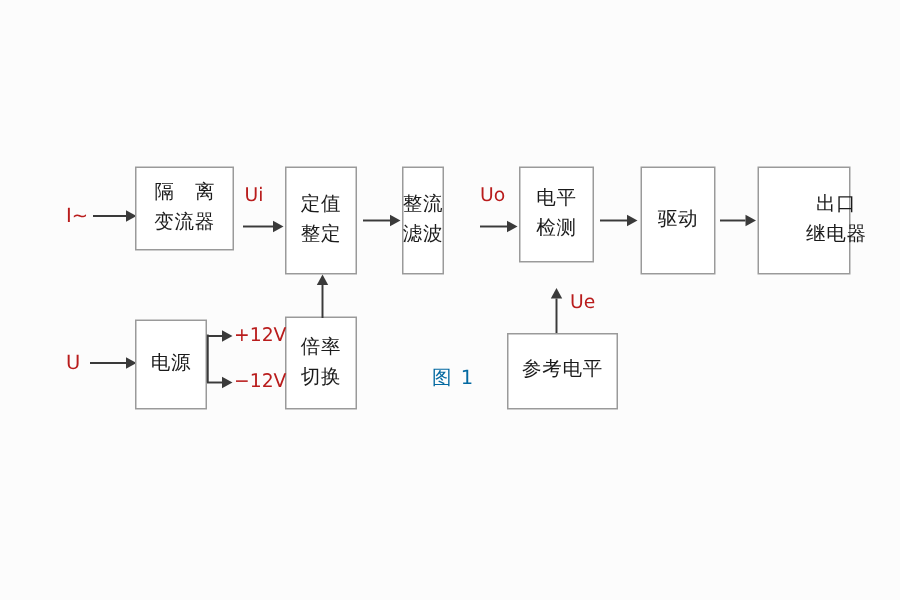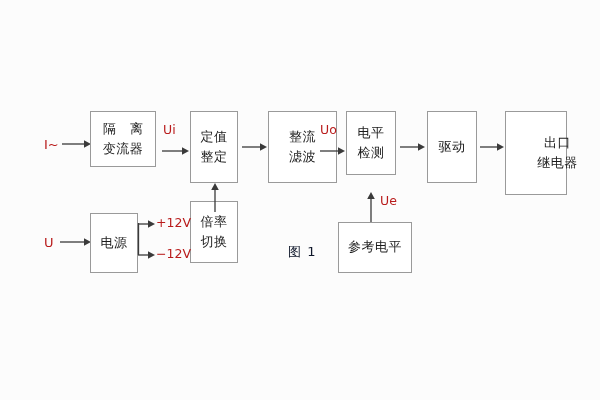--- a/index.html
+++ b/index.html
@@ -37,21 +37,21 @@
     line-height:1;
   }
   .lbl.small{font-size:12.5px;}
 
   .arrow{position:absolute;}
   .arrow svg{display:block;overflow:visible;}
 
   .caption{
     position:absolute;
     font-size:13px;
-    color:#0f172a;
+    color:#0369a1;
     letter-spacing:1px;
     white-space:nowrap;
   }
 </style>
 </head>
 <body>
 
 <div id="canvas">
 
   <div class="lbl" style="left:44px;top:138px;">I~</div>
@@ -75,35 +75,35 @@
   <div class="box" style="left:90px;top:111px;width:66px;height:56px;">
     <span class="ln spaced">隔 离</span>
     <span class="ln">变流器</span>
   </div>
 
   <div class="box" style="left:190px;top:111px;width:48px;height:72px;">
     <span class="ln">定值</span>
     <span class="ln">整定</span>
   </div>
 
-  <div class="box" style="left:268px;top:111px;width:69px;height:72px;">
+  <div class="box" style="left:268px;top:111px;width:28px;height:72px;">
     <span class="ln">整流</span>
     <span class="ln">滤波</span>
   </div>
 
   <div class="box" style="left:346px;top:111px;width:50px;height:64px;">
     <span class="ln">电平</span>
     <span class="ln">检测</span>
   </div>
 
   <div class="box single" style="left:427px;top:111px;width:50px;height:72px;">
     <span class="ln">驱动</span>
   </div>
 
-  <div class="box" style="left:505px;top:111px;width:62px;height:84px;padding-left:43px;">
+  <div class="box" style="left:505px;top:111px;width:62px;height:72px;padding-left:43px;">
     <span class="ln">出口</span>
     <span class="ln">继电器</span>
   </div>
 
   <div class="lbl small" style="left:163px;top:124px;">Ui</div>
   <div class="arrow" style="left:162px;top:146px;">
     <svg width="28" height="10" viewBox="0 0 28 10">
       <line x1="0" y1="5" x2="20" y2="5" stroke="#3a3a3a" stroke-width="1.3"></line>
       <polygon points="20,1.2 27,5 20,8.8" fill="#3a3a3a"></polygon>
     </svg>
@@ -135,21 +135,21 @@
     <svg width="25" height="10" viewBox="0 0 25 10">
       <line x1="0" y1="5" x2="17" y2="5" stroke="#3a3a3a" stroke-width="1.3"></line>
       <polygon points="17,1.2 24,5 17,8.8" fill="#3a3a3a"></polygon>
     </svg>
   </div>
 
   <div class="box single" style="left:90px;top:213px;width:48px;height:60px;">
     <span class="ln">电源</span>
   </div>
 
-  <div class="box" style="left:190px;top:201px;width:48px;height:62px;">
+  <div class="box" style="left:190px;top:211px;width:48px;height:62px;">
     <span class="ln">倍率</span>
     <span class="ln">切换</span>
   </div>
 
   <div class="box single" style="left:338px;top:222px;width:74px;height:51px;">
     <span class="ln">参考电平</span>
   </div>
 
   <div class="arrow" style="left:138px;top:219px;">
     <svg width="18" height="10" viewBox="0 0 18 10">

